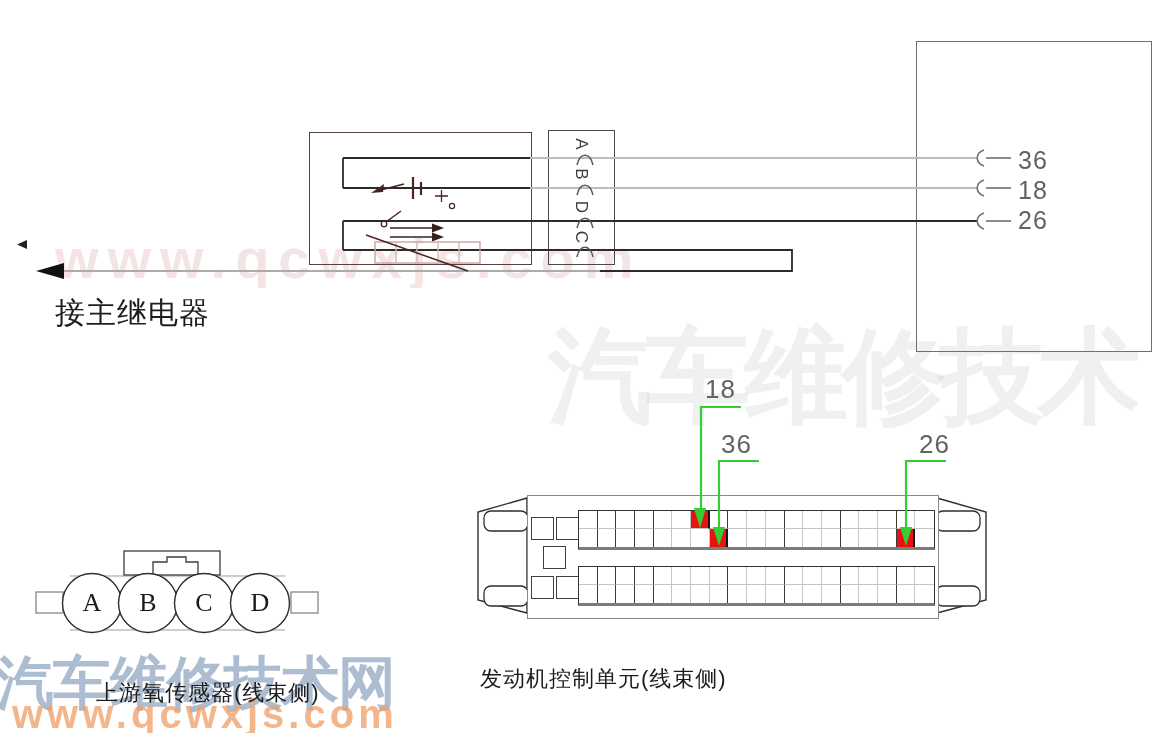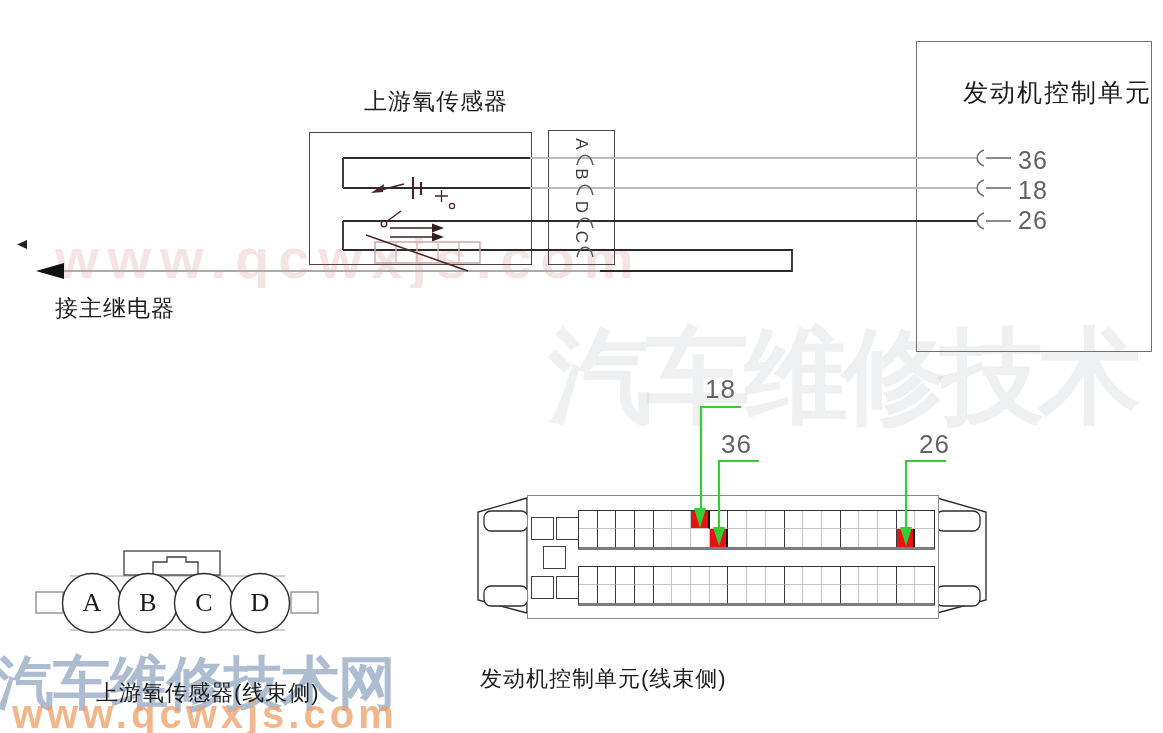--- a/index.html
+++ b/index.html
@@ -136,23 +136,21 @@
     </g>
     <polygon points="694,508 706,508 700,528" fill="#35cd35"></polygon>
     <polygon points="713,527 725,527 719,546" fill="#35cd35"></polygon>
     <polygon points="900,527 912,527 906,546" fill="#35cd35"></polygon>
   </svg>
 
   <div class="abs sensor-box"></div>
   <div class="abs strip-box"></div>
   <div class="abs ecu-box"></div>
 
-  <div class="abs cn-label" style="left:364px;top:86px;font-size:23px;">上游氧传感器</div>
-  <div class="abs cn-label" style="left:963px;top:76px;font-size:25px;letter-spacing:2px;">发动机控制单元</div>
-  <div class="abs cn-label" style="left:55px;top:293px;font-size:23px;">接主继电器</div>
+  <div class="abs cn-label" style="left:55px;top:293px;font-size:30px;">接主继电器</div>
   <div class="abs cn-label" style="left:96px;top:678px;">上游氧传感器(线束侧)</div>
   <div class="abs cn-label" style="left:480px;top:664px;">发动机控制单元(线束侧)</div>
 
   <div class="abs cad-num" style="left:1018px;top:146px;">36</div>
   <div class="abs cad-num" style="left:1018px;top:176px;">18</div>
   <div class="abs cad-num" style="left:1018px;top:206px;">26</div>
 
   <div class="abs strip-pin" style="left:570px;top:133px;">A</div>
   <div class="abs strip-pin" style="left:570px;top:163px;">B</div>
   <div class="abs strip-pin" style="left:570px;top:196px;">D</div>

